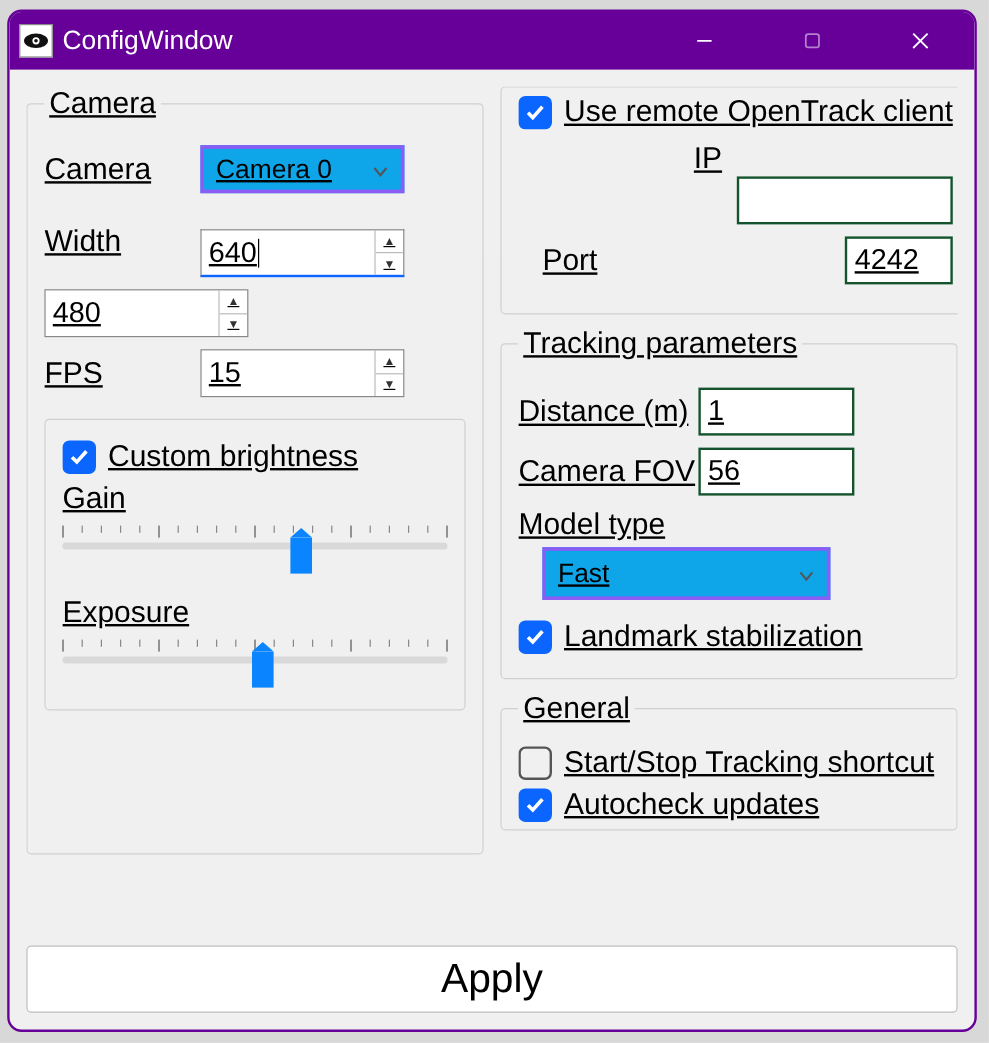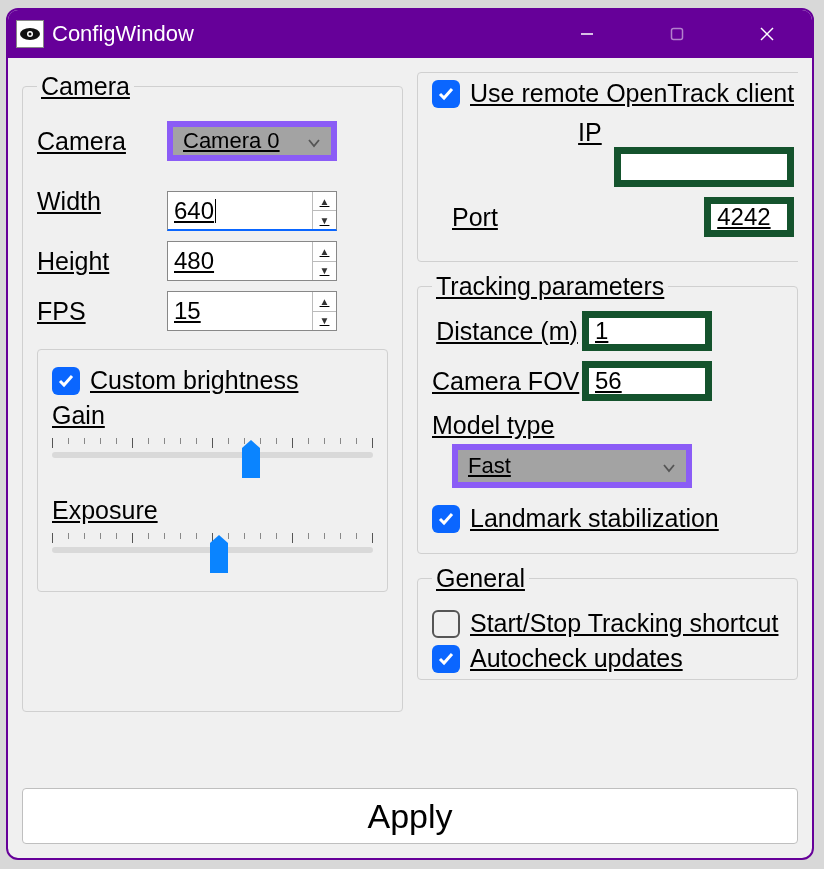--- a/index.html
+++ b/index.html
@@ -98,22 +98,22 @@
     font-size: 25px;
     color: #000;
     width: 130px;
     flex-shrink: 0;
     white-space: nowrap;
     overflow: hidden;
   }
   .combo {
     width: 170px;
     height: 40px;
-    border: 6px solid #8b5cf6;
-    background: #a3a3a3;
+    border: 3px solid #8b5cf6;
+    background: #0ea5e9;
     display: flex;
     align-items: center;
     padding: 0 10px;
     font-size: 22px;
     position: relative;
   }
   .combo .chev {
     position: absolute;
     right: 10px;
     top: 50%;
@@ -157,21 +157,21 @@
     display:flex;
     align-items:center;
     justify-content:center;
     font-size:10px;
     color:#333;
     border-bottom:1px solid #bbb;
   }
   .spinbox .spinners div:last-child { border-bottom:none; }
   .textbox {
     height: 40px;
-    border: 7px solid #14532d;
+    border: 2px solid #14532d;
     background: #fff;
     font-size: 24px;
     padding: 0 6px;
     display: flex;
     align-items: center;
   }
   .check-row {
     display: flex;
     align-items: center;
     margin: 6px 0;
@@ -337,21 +337,20 @@
                   <span class="cursor"></span>
                 </div>
               <div class="spinners">
                 <div>▲</div>
                 <div>▼</div>
               </div>
             </div>
           </div>
 
           <div class="row">
-            <div class="lbl">Height</div>
             <div class="spinbox">
               <div class="val">
                   <span>480</span>
                 </div>
               <div class="spinners">
                 <div>▲</div>
                 <div>▼</div>
               </div>
             </div>
           </div>
@@ -463,21 +462,21 @@
             <div class="lbl">Port</div>
             <div class="textbox port">
               <span>4242</span>
             </div>
           </div>
         </fieldset>
 
         <fieldset>
           <legend>Tracking parameters</legend>
 
-          <div class="row tracker" style="margin-top:0;text-align:center;">
+          <div class="row tracker" style="margin-top:12px;">
             <div class="lbl">Distance (m)</div>
             <div class="textbox tracker">
               <span>1</span>
             </div>
           </div>
 
           <div class="row tracker">
             <div class="lbl">Camera FOV</div>
             <div class="textbox tracker">
               <span>56</span>

